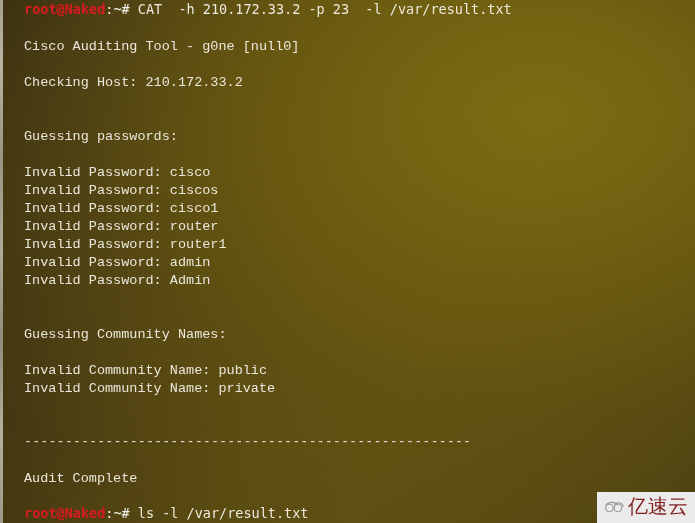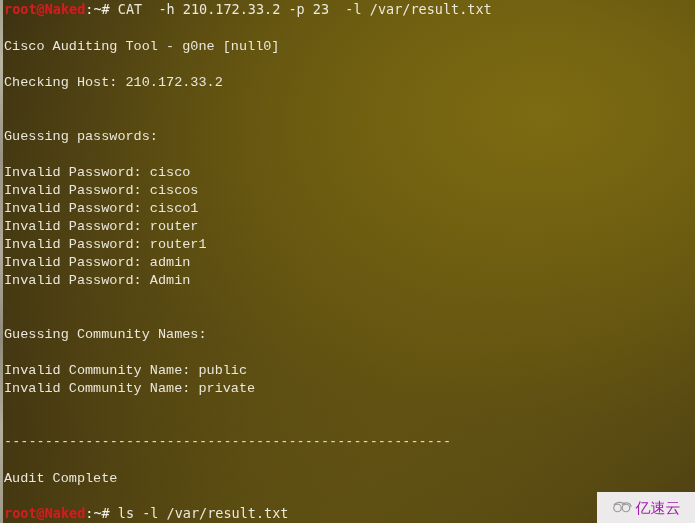--- a/index.html
+++ b/index.html
@@ -62,20 +62,21 @@
     position: absolute;
     left: 4px;
     top: 0;
     right: 0;
     z-index: 2;
     white-space: pre;
   }
   .line {
     height: 18px;
     white-space: pre;
+    margin-left: 20px;
   }
   .line.blank {
     height: 18px;
   }
   .prompt-user {
     color: #cc1f1f;
     font-weight: bold;
     text-shadow: 0 0 1px rgba(200,20,20,0.6);
   }
   .prompt-tail {
@@ -99,23 +100,23 @@
     width: 98px;
     height: 31px;
     background: #eceaea;
     display: flex;
     align-items: center;
     justify-content: center;
     gap: 3px;
     z-index: 5;
   }
   #watermark .wm-text {
-    color: #a21caf;
-    font-family: Liberation Sans, sans-serif;
-    font-size: 15px;
+    color: #7f1d1d;
+    font-family: Liberation Mono, monospace;
+    font-size: 20px;
     letter-spacing: 0px;
     line-height: 1;
   }
   #watermark .wm-logo {
     display: block;
     width: 21px;
     height: 15px;
   }
 </style>
 </head>

